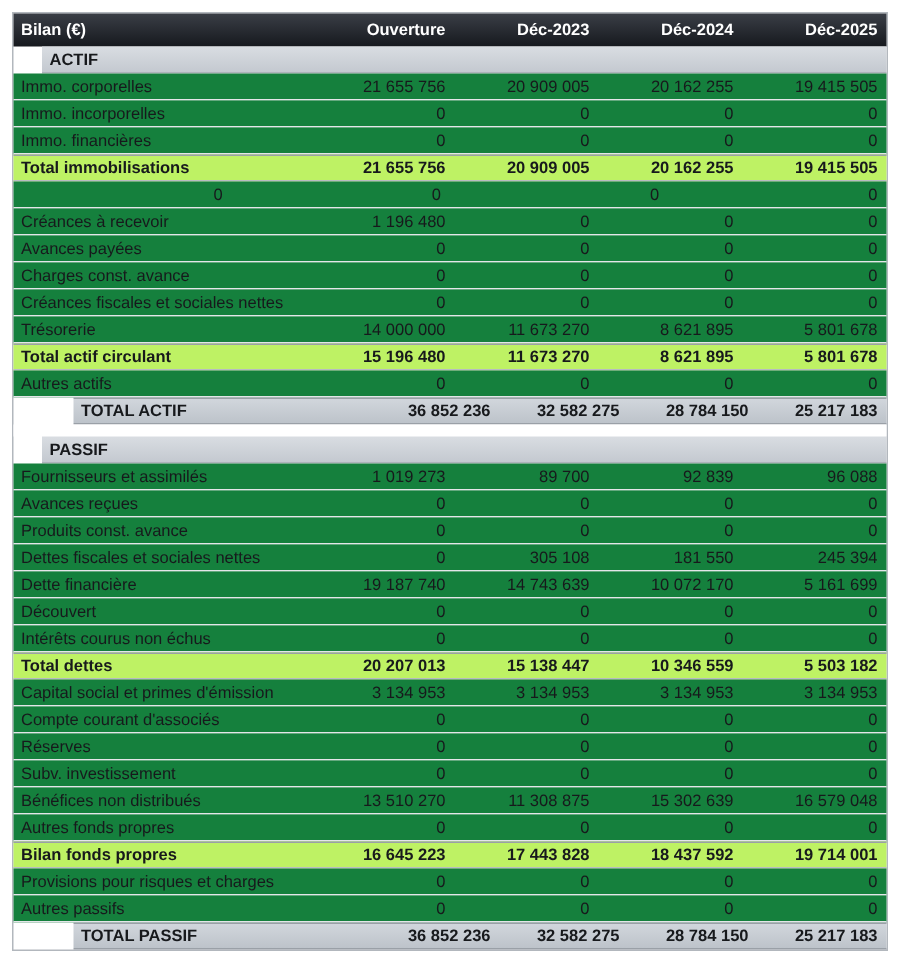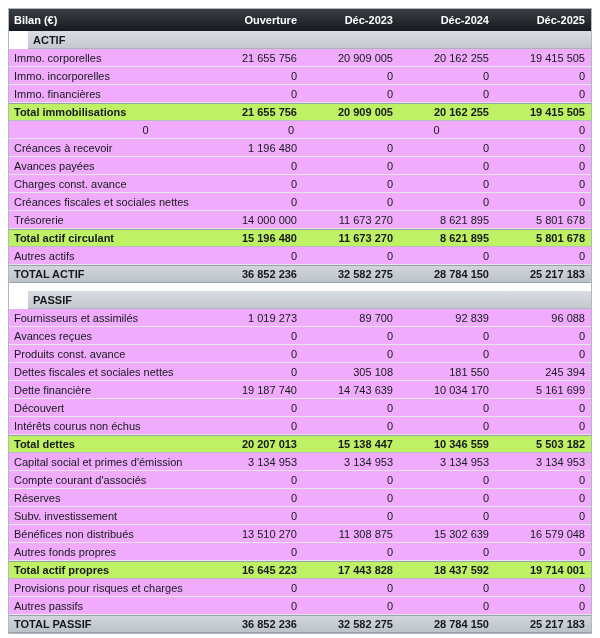--- a/index.html
+++ b/index.html
@@ -1,25 +1,25 @@
 <!DOCTYPE html>
 <html><head>
 <meta charset="utf-8">
 <style>
   * { margin:0; padding:0; box-sizing:border-box; }
   html,body { background:#ffffff; }
   body { font-family:"Liberation Sans", sans-serif; }
   .page { position:relative; width:600px; height:638px; background:#ffffff; overflow:hidden;border-radius:11px; }
   .table { position:absolute; left:8px; top:8px; width:584px; border:1px solid #b2b7bd; background:#ffffff; }
   .thead { display:flex; height:22px; align-items:center; background:linear-gradient(#3a3e46,#16191e); color:#ffffff; font-weight:bold; font-size:11px; }
-  .row { display:flex; height:18px; align-items:center; font-size:11px; color:#17191c; background:#f0abfc; border-bottom:1px solid #e4e6e9; }
+  .row { display:flex; height:18px; align-items:center; font-size:11px; color:#17191c; background:#15803d; border-bottom:1px solid #e4e6e9; }
   .row:last-child { border-bottom:none;justify-content:flex-end; }
   .row.section { background:linear-gradient(#d9dde2,#c4c9d0); font-weight:bold; border-bottom:1px solid #adb2b9;margin-left:19px; }
   .row.subtotal { background:#bef264; font-weight:bold; border-top:1px solid #9aa0a7; border-bottom:1px solid #b7bcc2; }
-  .row.grandtotal { background:linear-gradient(#d1d6dc,#bdc3ca); font-weight:bold; border-top:1px solid #9aa0a7; border-bottom:1px solid #9aa0a7; }
+  .row.grandtotal { background:linear-gradient(#d1d6dc,#bdc3ca); font-weight:bold; border-top:1px solid #9aa0a7; border-bottom:1px solid #9aa0a7;margin-left:40px; }
   .row.spacer { height:8px; background:#ffffff; border-bottom:none; }
   .cell.label { flex:0 0 198px; padding-left:5px; text-align:left; white-space:nowrap; overflow:hidden; }
   .cell.num { flex:1 1 0; text-align:right; padding-right:6px; white-space:nowrap; }
 </style>
 </head>
 <body>
 
 <div class="page">
   <div class="table">
     <div class="thead">
@@ -152,21 +152,21 @@
           <div class="cell label">Dettes fiscales et sociales nettes</div>
           <div class="cell num">0</div>
           <div class="cell num">305 108</div>
           <div class="cell num">181 550</div>
           <div class="cell num">245 394</div>
         </div>
         <div class="row data">
           <div class="cell label">Dette financière</div>
           <div class="cell num">19 187 740</div>
           <div class="cell num">14 743 639</div>
-          <div class="cell num">10 034 170</div>
+          <div class="cell num">10 072 170</div>
           <div class="cell num">5 161 699</div>
         </div>
         <div class="row data">
           <div class="cell label">Découvert</div>
           <div class="cell num">0</div>
           <div class="cell num">0</div>
           <div class="cell num">0</div>
           <div class="cell num">0</div>
         </div>
         <div class="row data">
@@ -219,21 +219,21 @@
           <div class="cell num">16 579 048</div>
         </div>
         <div class="row data">
           <div class="cell label">Autres fonds propres</div>
           <div class="cell num">0</div>
           <div class="cell num">0</div>
           <div class="cell num">0</div>
           <div class="cell num">0</div>
         </div>
         <div class="row subtotal">
-          <div class="cell label">Total actif propres</div>
+          <div class="cell label">Bilan fonds propres</div>
           <div class="cell num">16 645 223</div>
           <div class="cell num">17 443 828</div>
           <div class="cell num">18 437 592</div>
           <div class="cell num">19 714 001</div>
         </div>
         <div class="row data">
           <div class="cell label">Provisions pour risques et charges</div>
           <div class="cell num">0</div>
           <div class="cell num">0</div>
           <div class="cell num">0</div>

